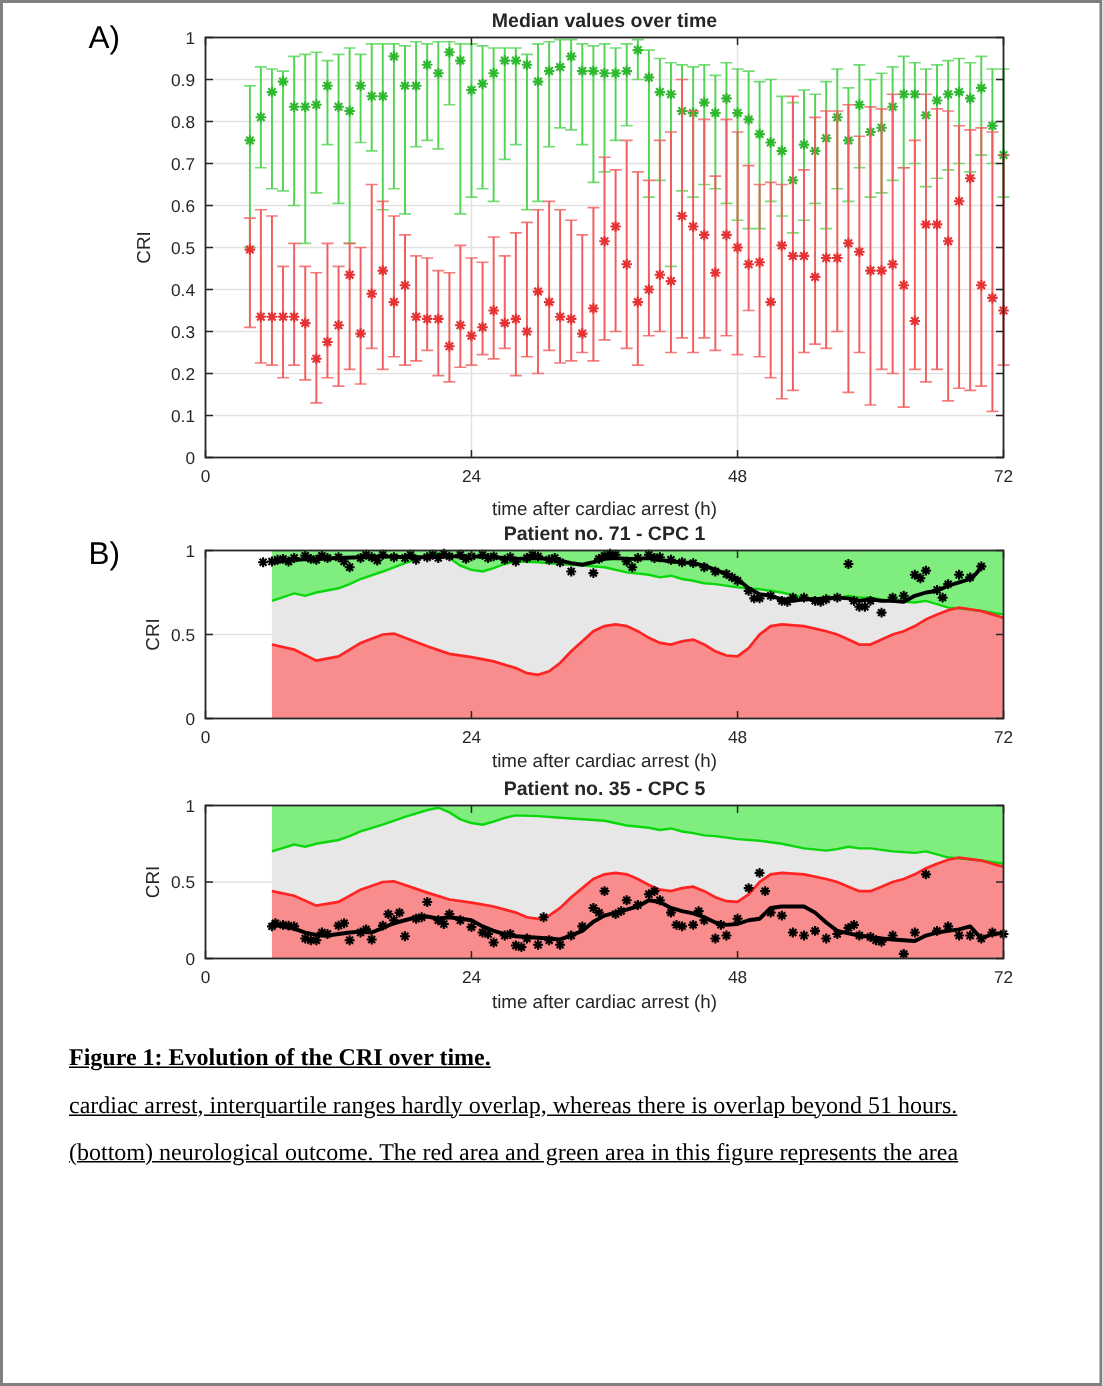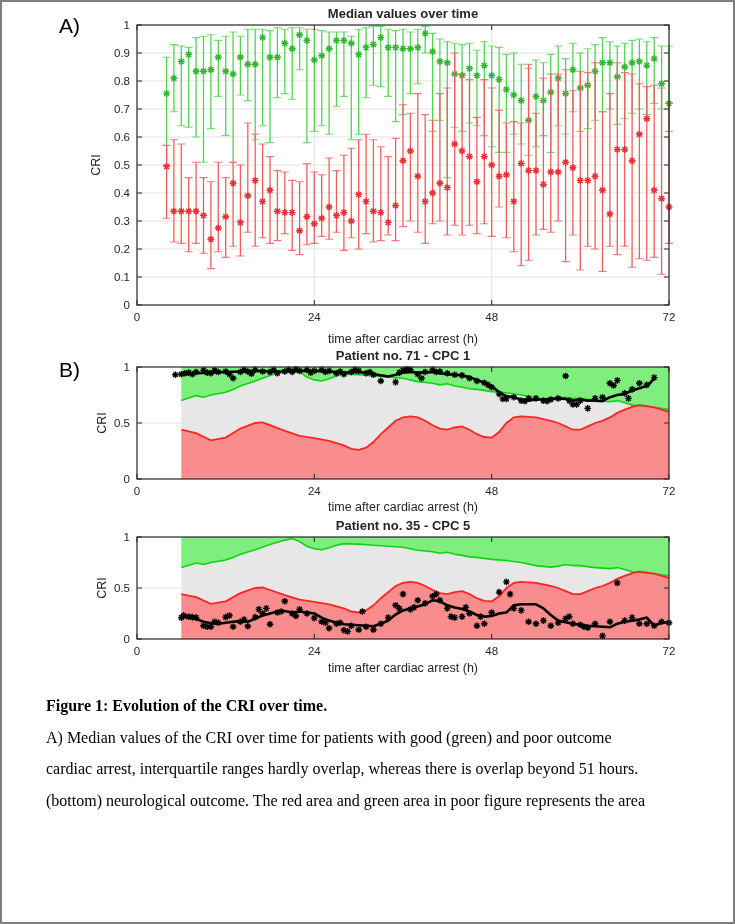--- a/index.html
+++ b/index.html
@@ -5,21 +5,21 @@
   html,body{margin:0;padding:0;background:#fff;}
   .page{position:relative;width:735px;height:924px;box-sizing:border-box;
         border:2px solid #7f7f7f;background:#ffffff;overflow:hidden;
         font-family:"Liberation Sans",sans-serif;}
   .panel-label{position:absolute;font-size:21px;color:#000;
         font-family:"Liberation Sans",sans-serif;}
   #lblA{left:57px;top:12px;}
   #lblB{left:57px;top:356px;}
   #charts{position:absolute;left:0;top:0;}
   .caption{position:absolute;left:44px;top:688px;color:#000;
-        font-family:"Liberation Serif",serif;font-size:16px;}
+        font-family:"Liberation Serif",serif;font-size:16px;text-decoration:underline;}
   .cap-heading{font-weight:bold;}
   .cap-heading,.cap-line{white-space:nowrap;line-height:31.5px;height:31.5px;}
 </style>
 </head>
 <body>
 
 <div class="page">
   <div class="panel-label" id="lblA">A)</div>
   <div class="panel-label" id="lblB">B)</div>
   <svg id="charts" width="735" height="686">
@@ -92,17 +92,16 @@
         <text x="128" y="641" fill="#262626" font-size="11.5" text-anchor="end" font-family="&quot;Liberation Sans&quot;,sans-serif">0</text>
         <text x="128" y="590" fill="#262626" font-size="11.5" text-anchor="end" font-family="&quot;Liberation Sans&quot;,sans-serif">0.5</text>
         <text x="128" y="539" fill="#262626" font-size="11.5" text-anchor="end" font-family="&quot;Liberation Sans&quot;,sans-serif">1</text>
         <text x="401" y="528" fill="#262626" font-size="13" text-anchor="middle" font-family="&quot;Liberation Sans&quot;,sans-serif" font-weight="bold">Patient no. 35 - CPC 5</text>
         <text x="401" y="670" fill="#262626" font-size="12.5" text-anchor="middle" font-family="&quot;Liberation Sans&quot;,sans-serif">time after cardiac arrest (h)</text>
         <text x="104" y="586" fill="#262626" font-size="12.5" text-anchor="middle" font-family="&quot;Liberation Sans&quot;,sans-serif" transform="rotate(-90 104 586)">CRI</text>
       </g>
     </svg>
   <div class="caption">
     <div class="cap-heading">Figure 1: Evolution of the CRI over time.</div>
-    <div class="cap-line">A) Median values of the CRI over time for patients with good (green) and poor outcome</div>
     <div class="cap-line">cardiac arrest, interquartile ranges hardly overlap, whereas there is overlap beyond 51 hours.</div>
-    <div class="cap-line">(bottom) neurological outcome. The red area and green area in poor figure represents the area</div>
+    <div class="cap-line">(bottom) neurological outcome. The red area and green area in this figure represents the area</div>
   </div>
 </div>
 
 </body></html>

